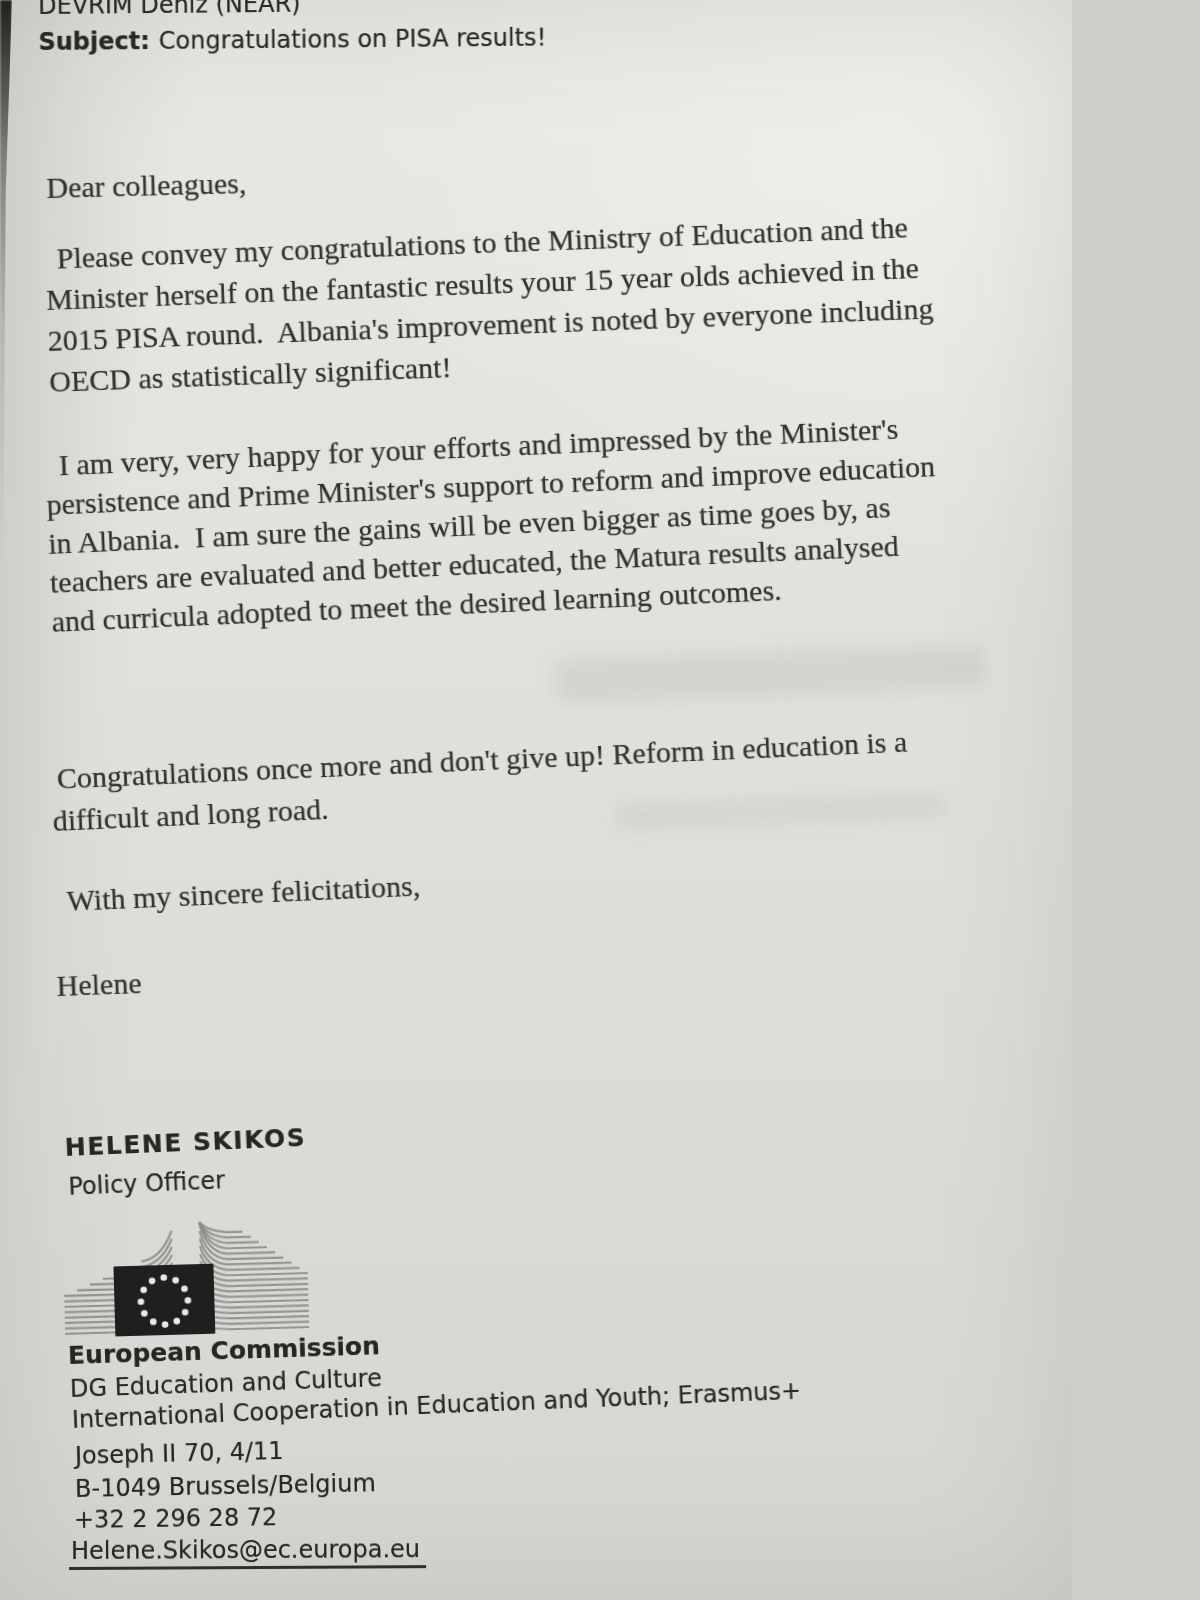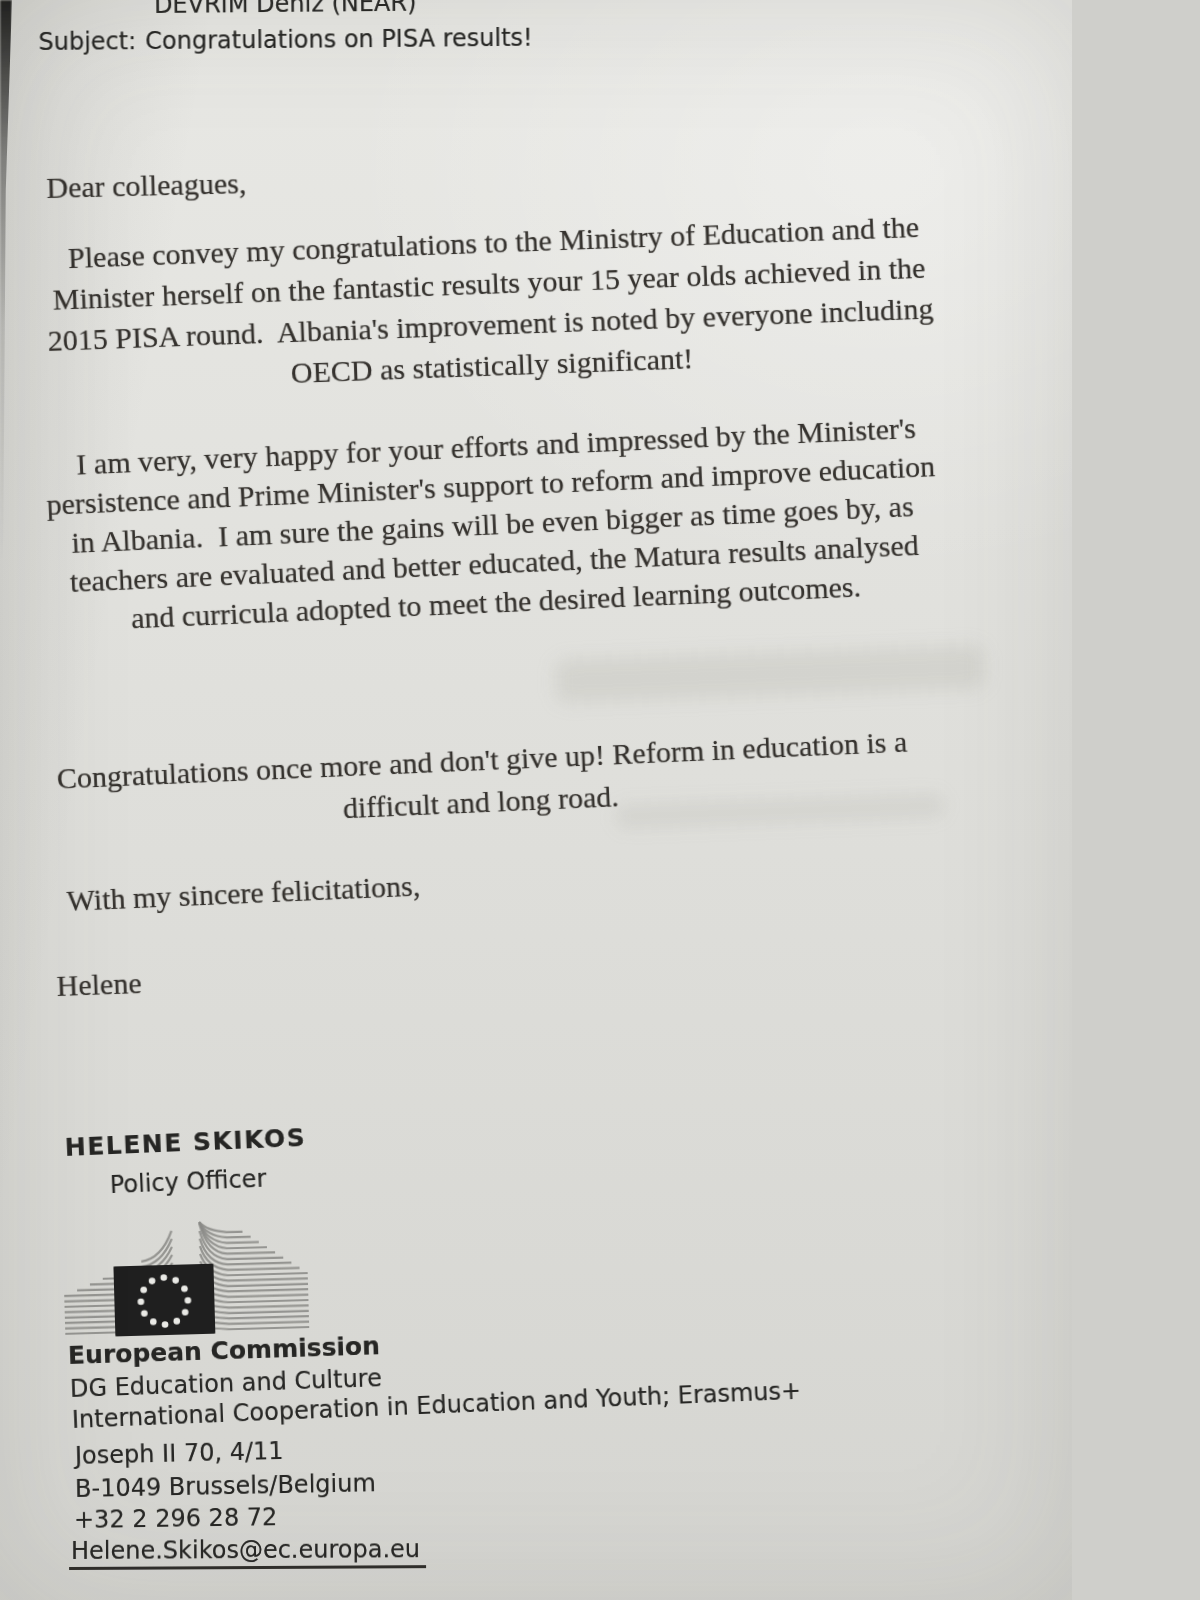--- a/index.html
+++ b/index.html
@@ -9,21 +9,20 @@
   }
   html,body{margin:0;padding:0;}
   body{width:1200px;height:1600px;overflow:hidden;background:#cfcfcb;}
   .page{
     position:relative;width:1072px;height:1600px;overflow:hidden;
     background-color:var(--paper);
     background-image:
       radial-gradient(900px 700px at 82% 10%, rgba(255,255,255,0.30), rgba(255,255,255,0) 60%),
       linear-gradient(100deg, rgba(60,60,55,0.10), rgba(0,0,0,0) 16%),
       linear-gradient(180deg, rgba(255,255,255,0.05), rgba(70,70,64,0.10) 92%);
-    text-align: center;
   }
   .page::after{
     content:"";position:absolute;inset:0;pointer-events:none;
     box-shadow:inset 0 0 140px rgba(70,70,64,0.14);
   }
   .edge-shadow{
     position:absolute;left:0;top:0;width:12px;height:560px;
     background:linear-gradient(to bottom,
       rgba(14,14,13,0.92), rgba(48,48,46,0.50) 28%,
       rgba(96,96,92,0.22) 58%, rgba(128,128,124,0) 100%);
@@ -33,21 +32,21 @@
   .smudge{position:absolute;pointer-events:none;}
   .smudge-1{left:555px;top:652px;width:430px;height:44px;background:rgba(148,146,138,0.17);border-radius:12px;filter:blur(9px);transform:rotate(-2deg);}
   .smudge-2{left:615px;top:798px;width:330px;height:26px;background:rgba(150,148,140,0.13);border-radius:10px;filter:blur(8px);transform:rotate(-2deg);}
 
   .blk{position:absolute;transform-origin:0 0;}
   .serif{font-family:"Liberation Serif","DejaVu Serif",serif;font-size:30px;color:var(--ink-serif);
          text-shadow:0 0 1px rgba(53,50,46,0.55);filter:blur(0.3px);}
   .sans{font-family:"DejaVu Sans","Liberation Sans",sans-serif;font-size:24px;color:var(--ink-sans);
         text-shadow:0 0 0.5px rgba(38,38,36,0.5);filter:blur(0.25px);}
   .line{white-space:nowrap;}
-  .b{font-weight:normal;}
+  .b{font-weight:bold;}
 
   .blk-header{left:38px;top:-12px;transform:rotate(-0.5deg);}
   .blk-header .line{line-height:36px;}
   .subject-text{margin-left:9px;}
 
   .blk-salutation{left:46px;top:171px;transform:rotate(-1.4deg);}
   .blk-p1{left:44px;top:238px;transform:rotate(-2.1deg);}
   .blk-p1 .line{line-height:41px;}
   .blk-p1 .line:first-child{padding-left:12px;}
   .blk-p2{left:44px;top:446px;transform:rotate(-2.5deg);}

